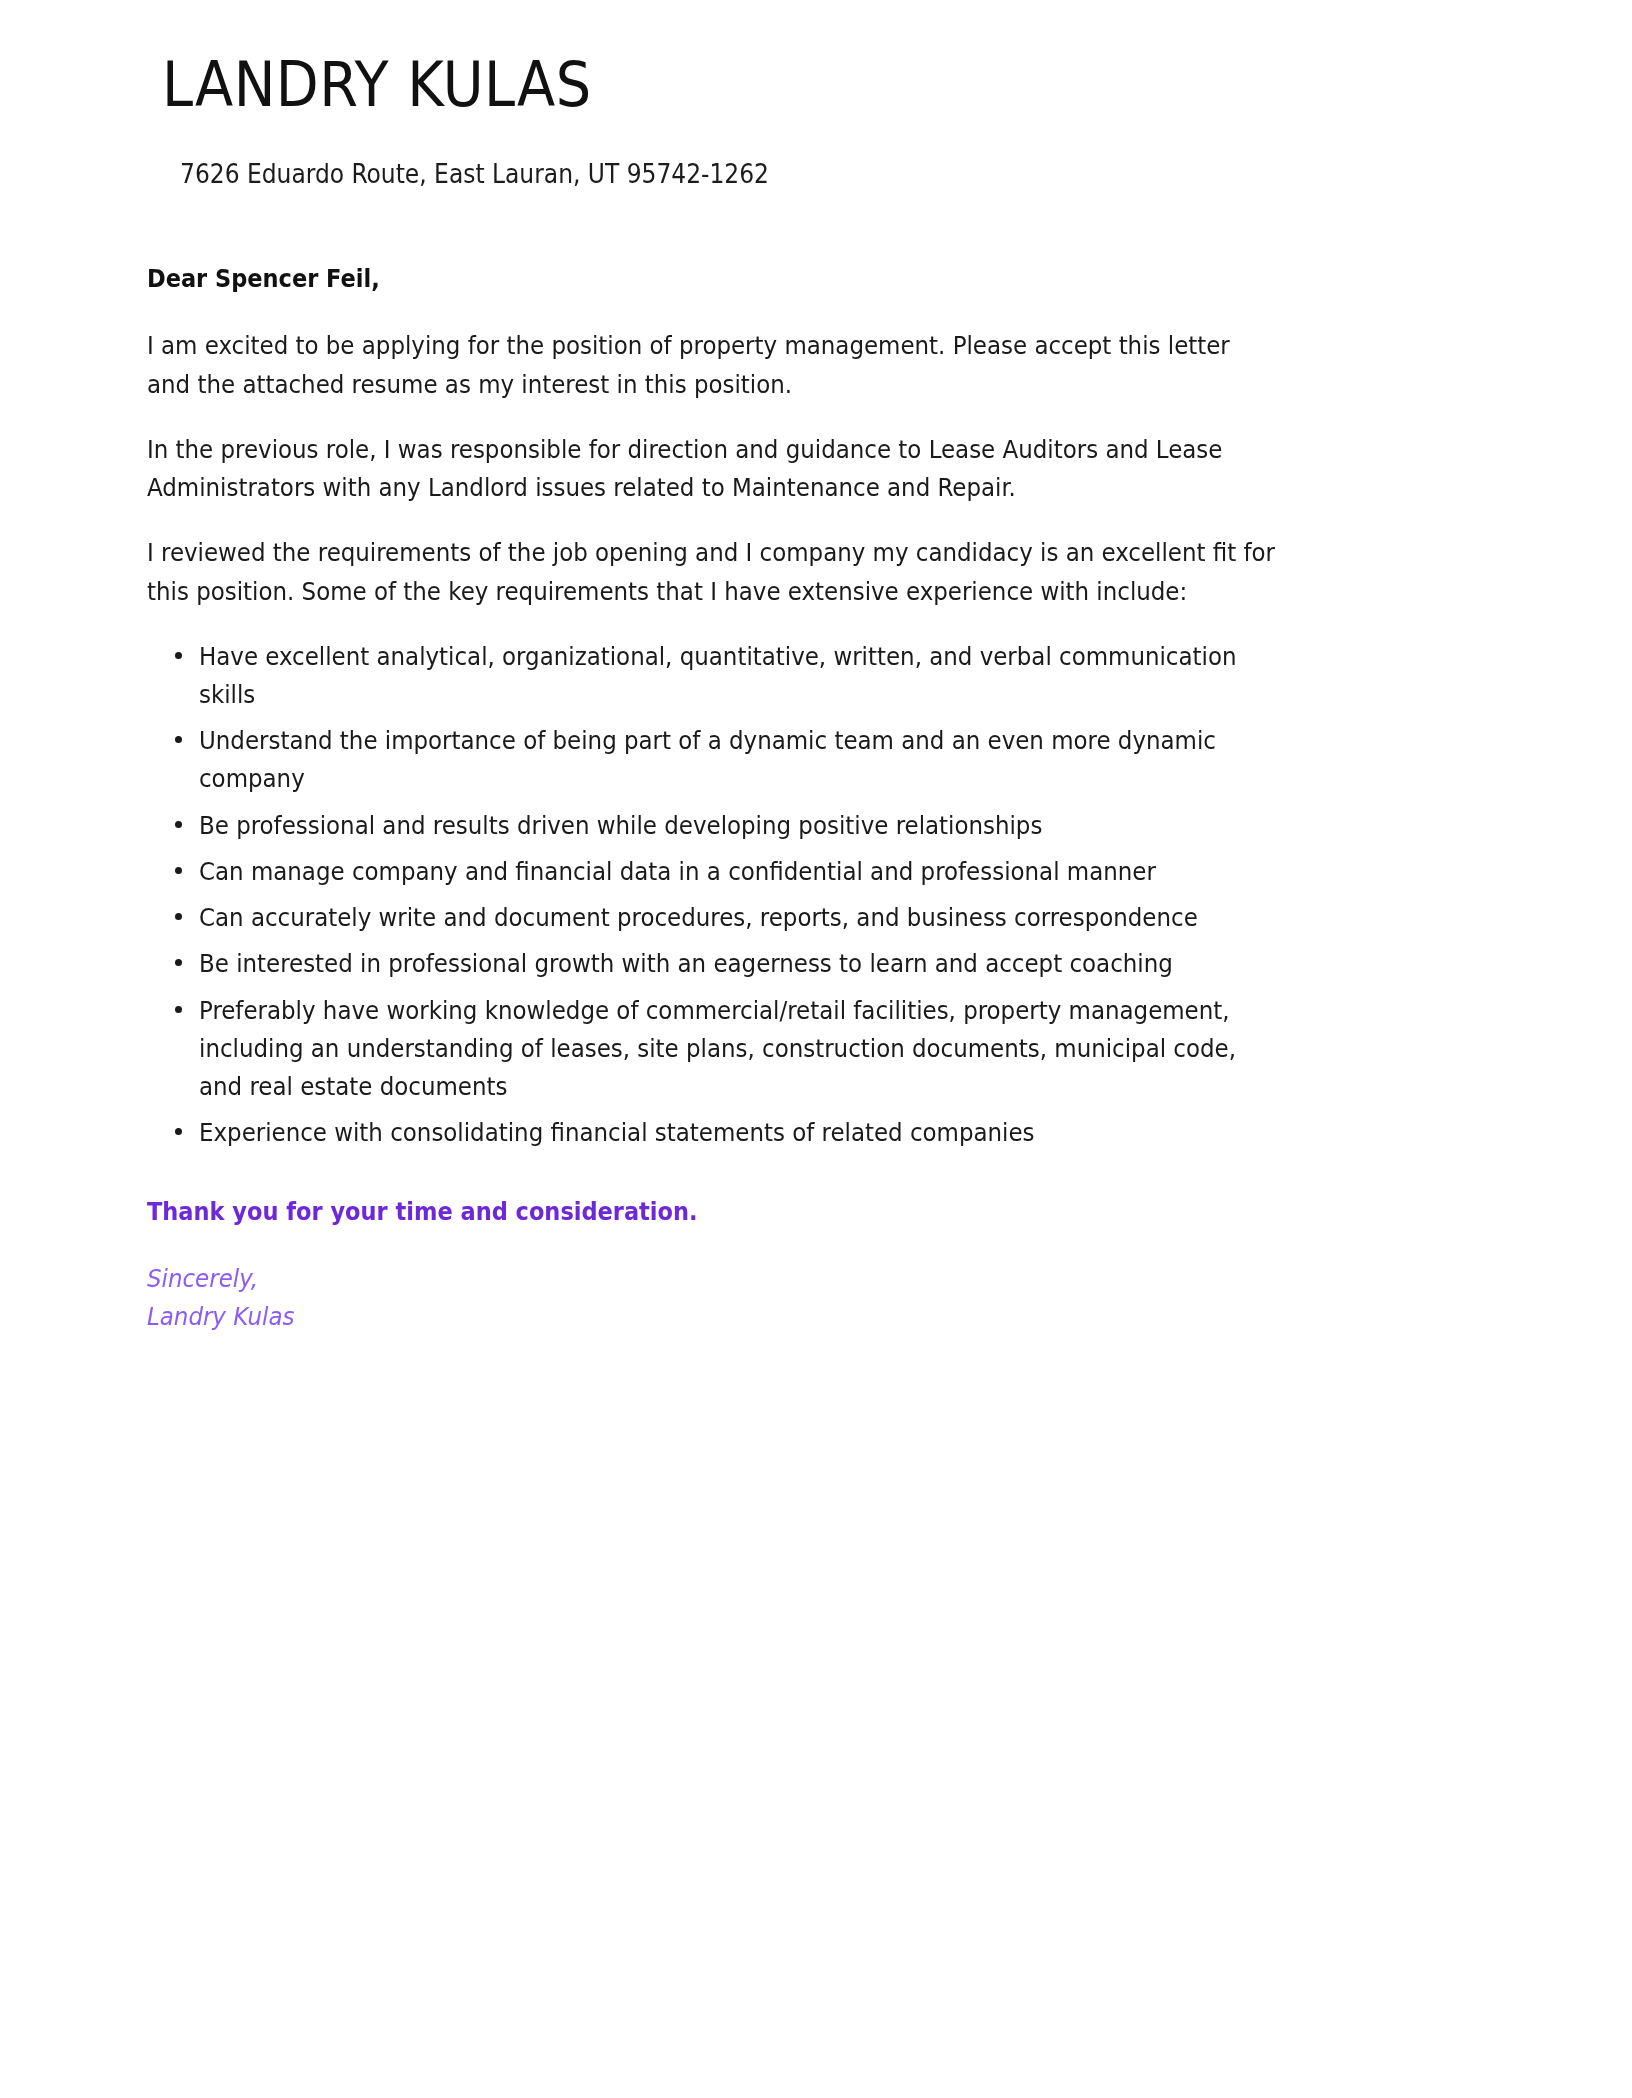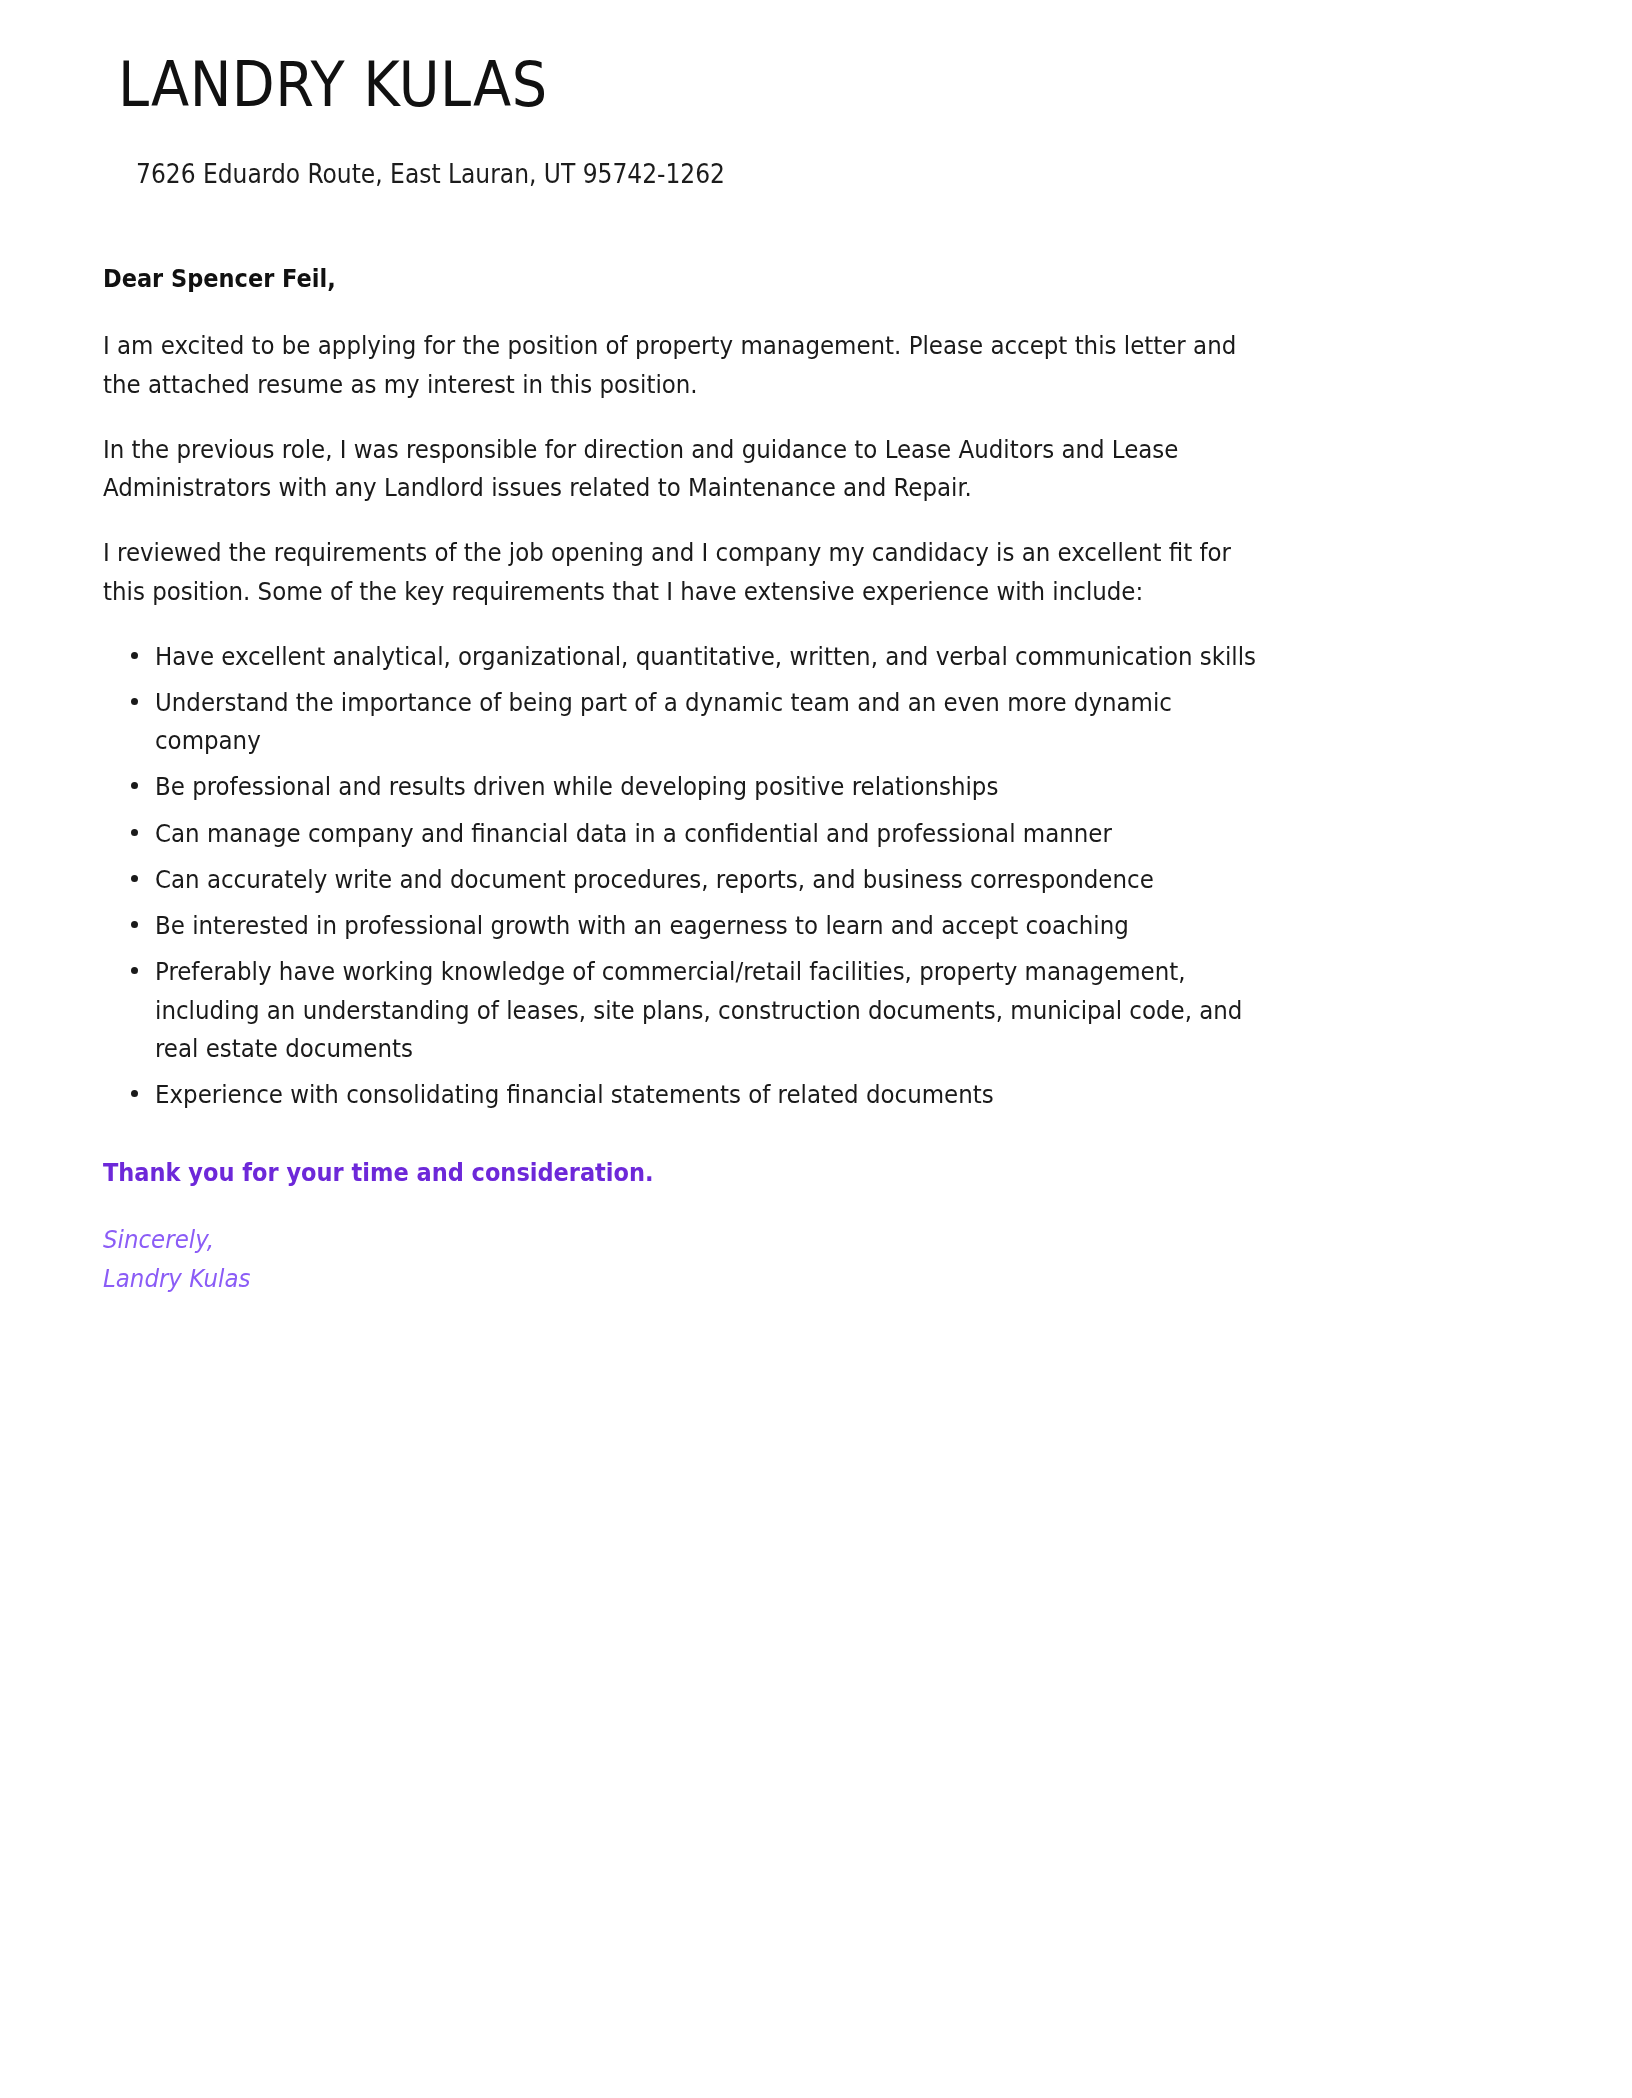--- a/index.html
+++ b/index.html
@@ -14,20 +14,21 @@
     color: #1a1a1a;
     -webkit-font-smoothing: antialiased;
   }
 
   .page {
     position: relative;
     width: 1376px;
     height: 2098px;
     background: #ffffff;
     box-sizing: border-box;
+    padding-left: 44px;
   }
 
   
   .header {
     padding: 52px 0 0 0;
   }
   .candidate-name {
     margin: 0;
     padding: 0 0 0 118px;
     font-size: 62px;
@@ -135,21 +136,21 @@
     <p class="para">I reviewed the requirements of the job opening and I company my candidacy is an excellent fit for this position. Some of the key requirements that I have extensive experience with include:</p>
 
     <ul class="req-list">
       <li>Have excellent analytical, organizational, quantitative, written, and verbal communication skills</li>
       <li>Understand the importance of being part of a dynamic team and an even more dynamic company</li>
       <li>Be professional and results driven while developing positive relationships</li>
       <li>Can manage company and financial data in a confidential and professional manner</li>
       <li>Can accurately write and document procedures, reports, and business correspondence</li>
       <li>Be interested in professional growth with an eagerness to learn and accept coaching</li>
       <li>Preferably have working knowledge of commercial/retail facilities, property management, including an understanding of leases, site plans, construction documents, municipal code, and real estate documents</li>
-      <li>Experience with consolidating financial statements of related documents</li>
+      <li>Experience with consolidating financial statements of related companies</li>
     </ul>
 
     <div class="closing-thanks">Thank you for your time and consideration.</div>
 
     <div class="signoff">
       <span class="signoff-line">Sincerely,</span>
       <span class="signoff-line">Landry Kulas</span>
     </div>
 
   </div>

